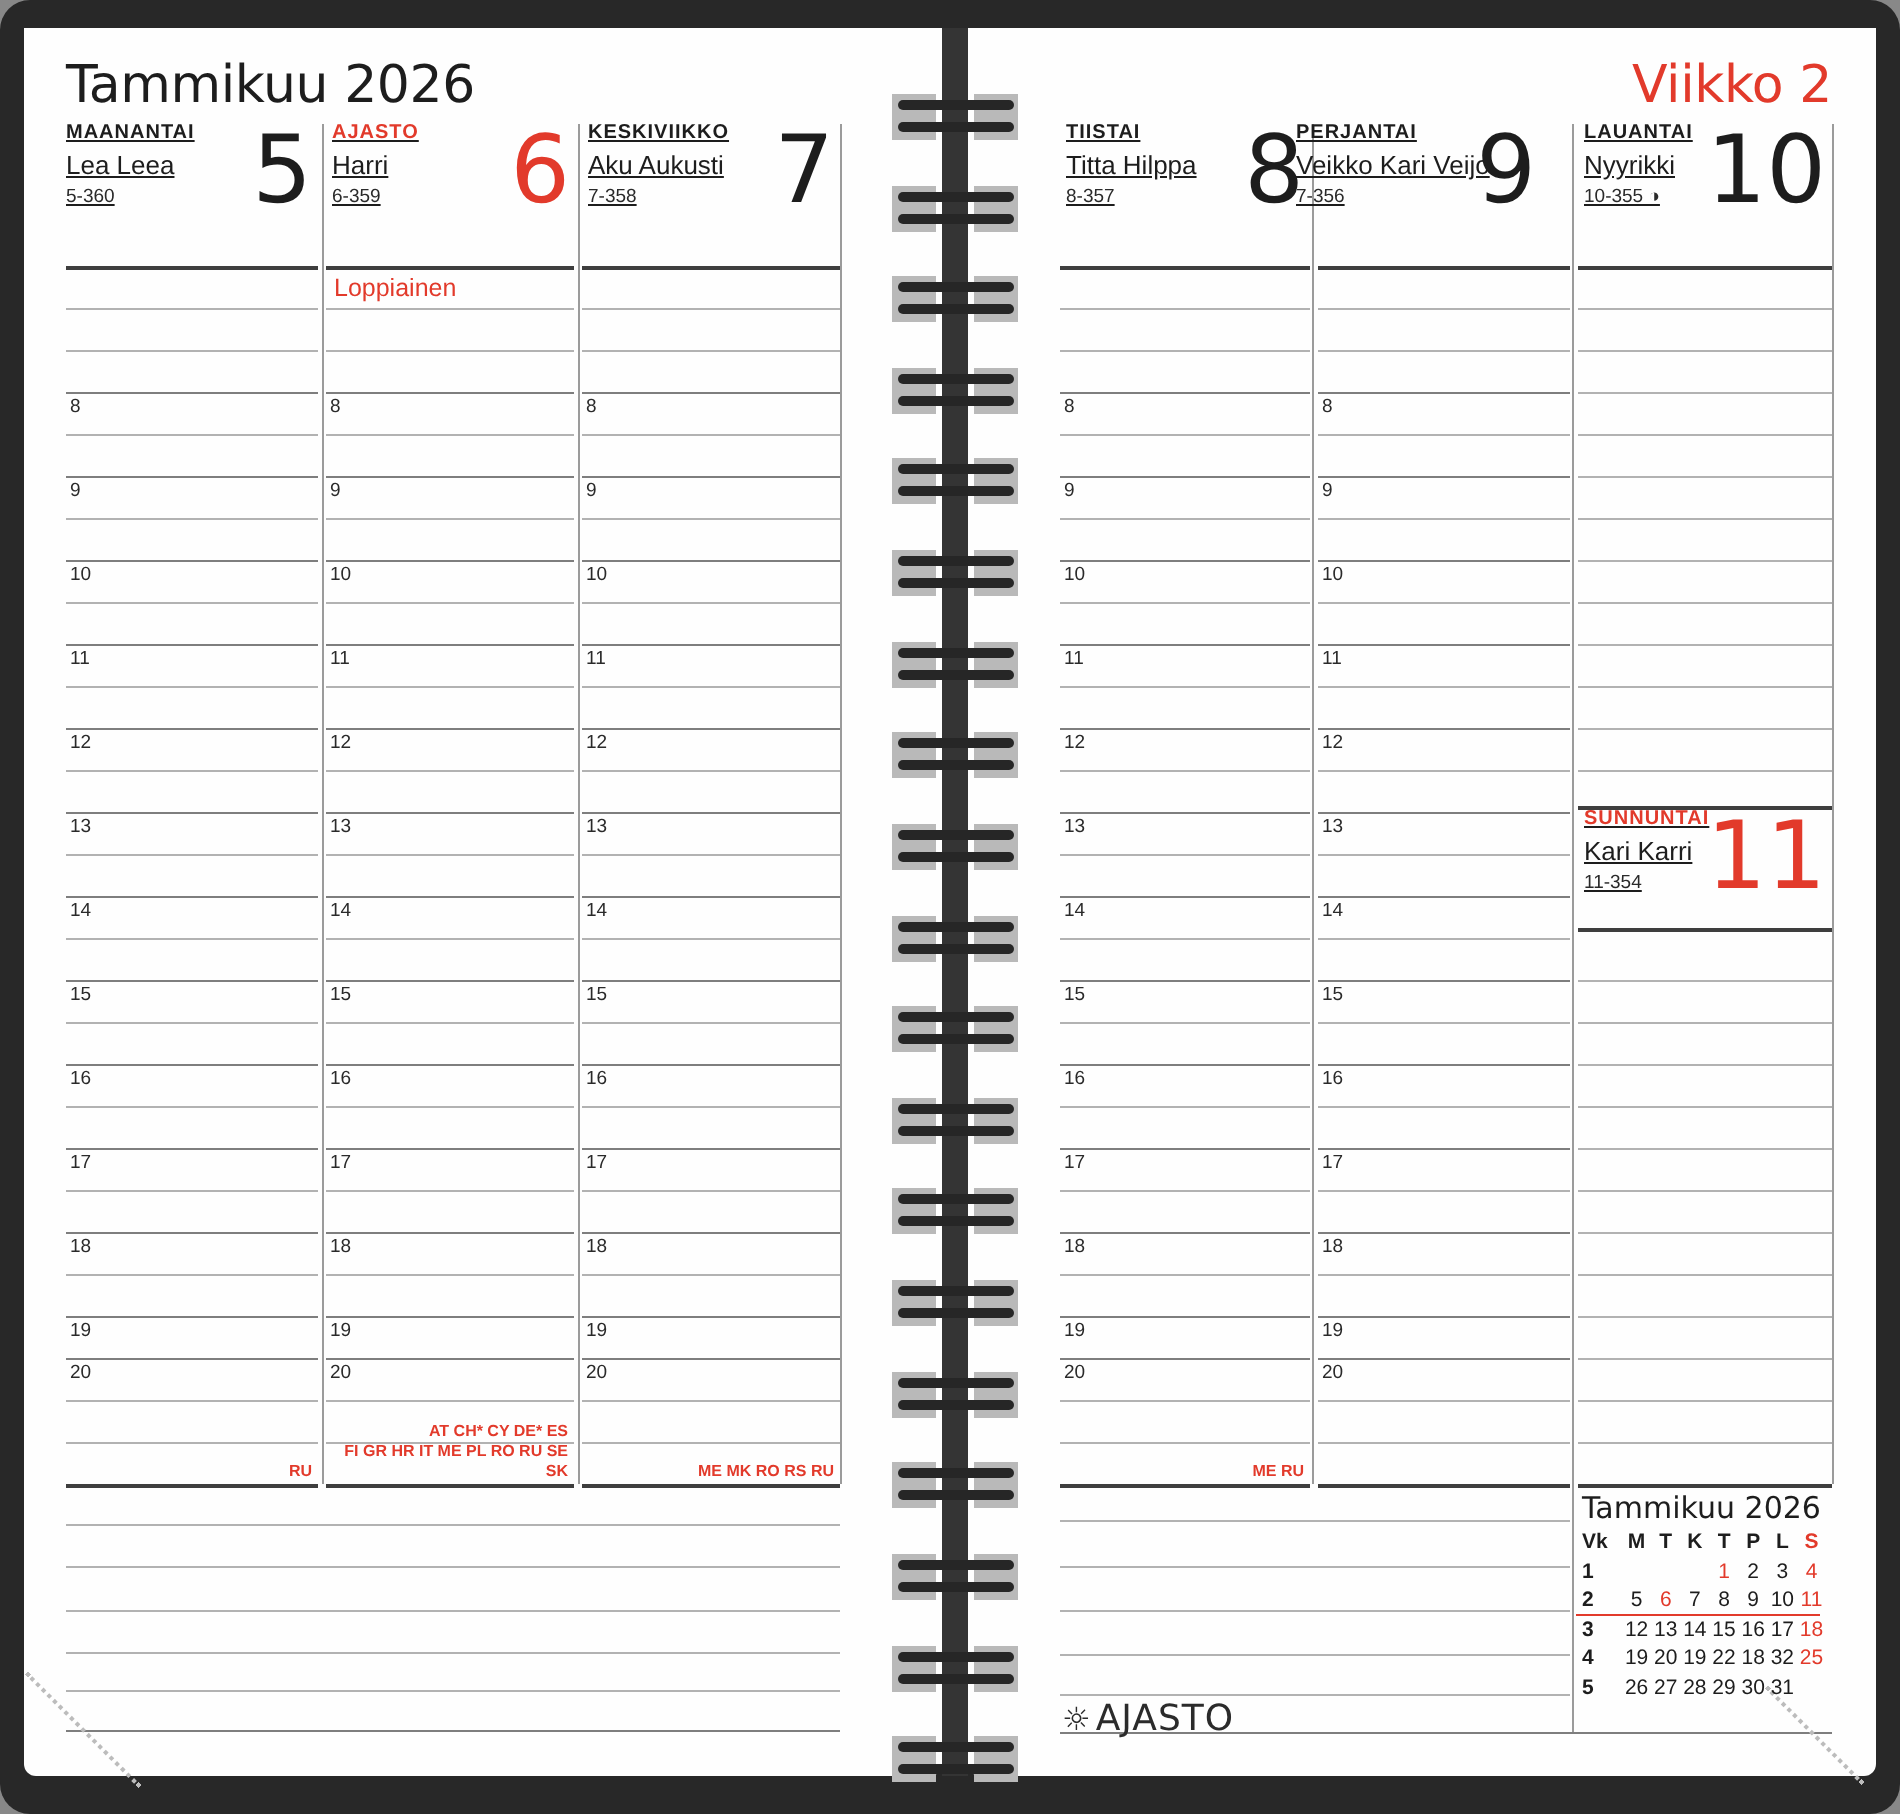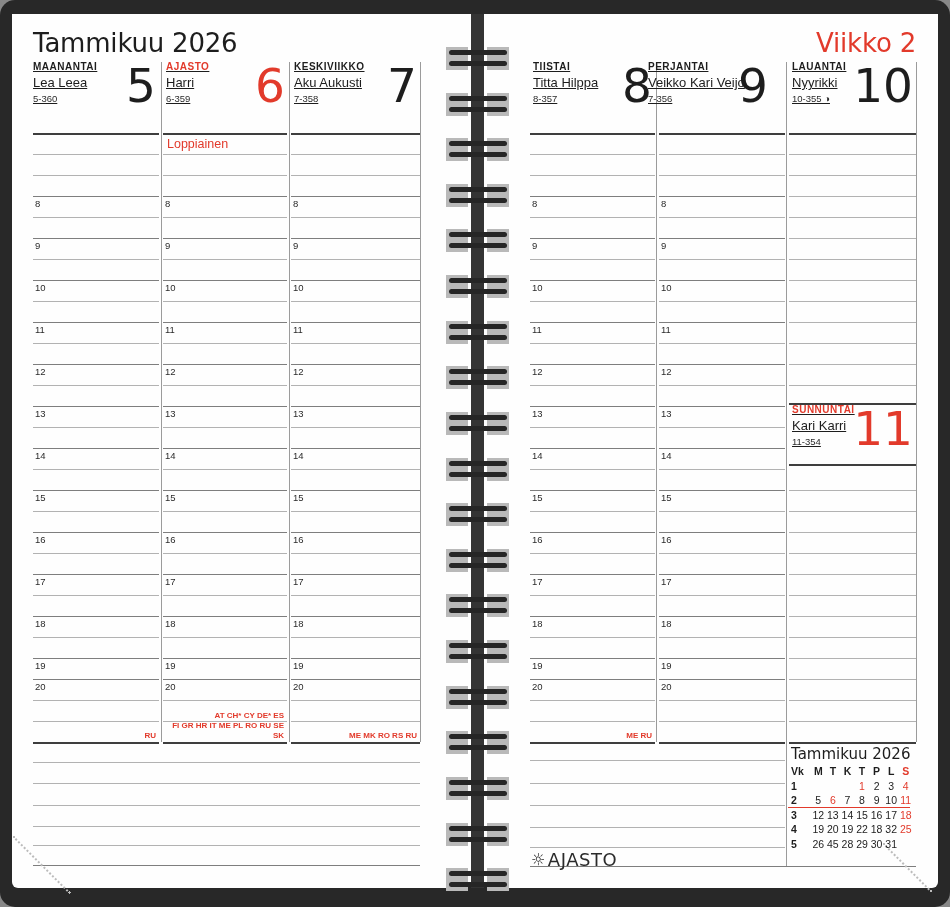--- a/index.html
+++ b/index.html
@@ -425,21 +425,21 @@
       <div class="mc-c">20</div>
       <div class="mc-c">19</div>
       <div class="mc-c">22</div>
       <div class="mc-c">18</div>
       <div class="mc-c">32</div>
       <div class="mc-c red">25</div>
     </div>
     <div class="mc-row" style="left: 791px; top: 836.5px;">
       <div class="mc-wk">5</div>
       <div class="mc-c">26</div>
-      <div class="mc-c">45</div>
+      <div class="mc-c">27</div>
       <div class="mc-c">28</div>
       <div class="mc-c">29</div>
       <div class="mc-c">30</div>
       <div class="mc-c">31</div>
       <div class="mc-c"></div>
     </div>
     <div class="hole" style="left: 446px; top: 47px;"></div>
     <div class="hole" style="left: 487px; top: 47px;"></div>
     <div class="wire" style="top: 50px;"></div>
     <div class="wire" style="top: 61px;"></div>

